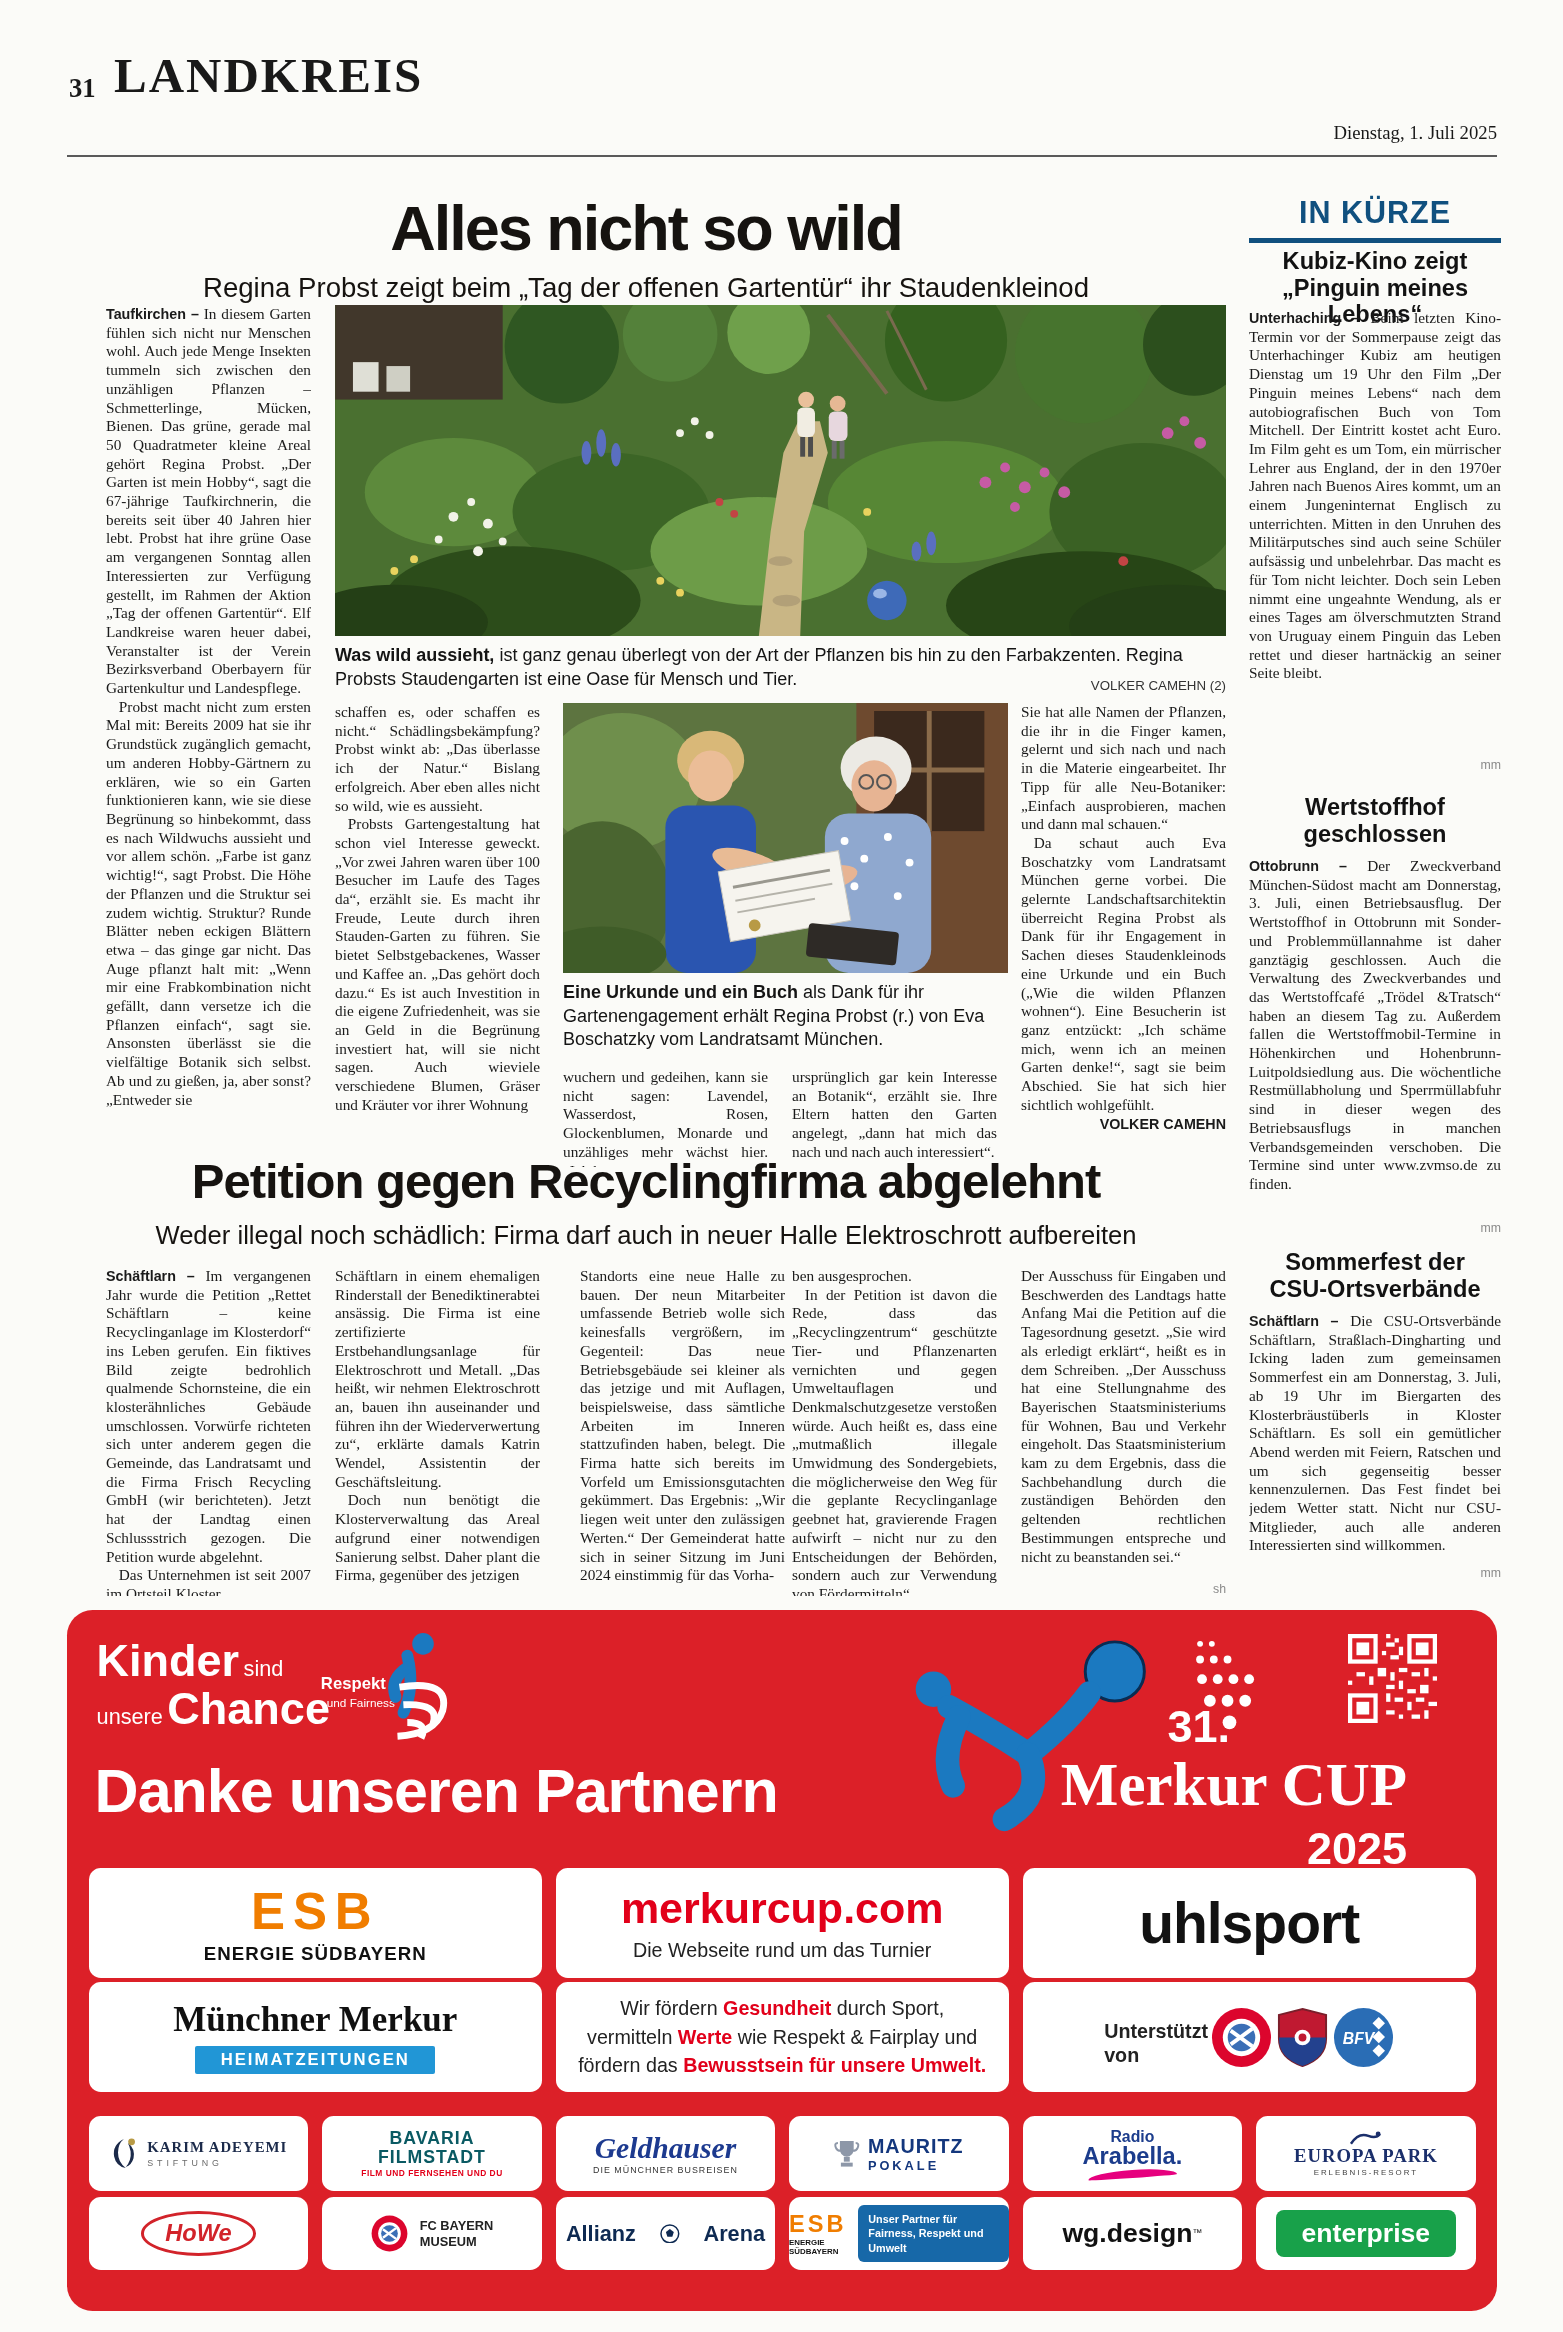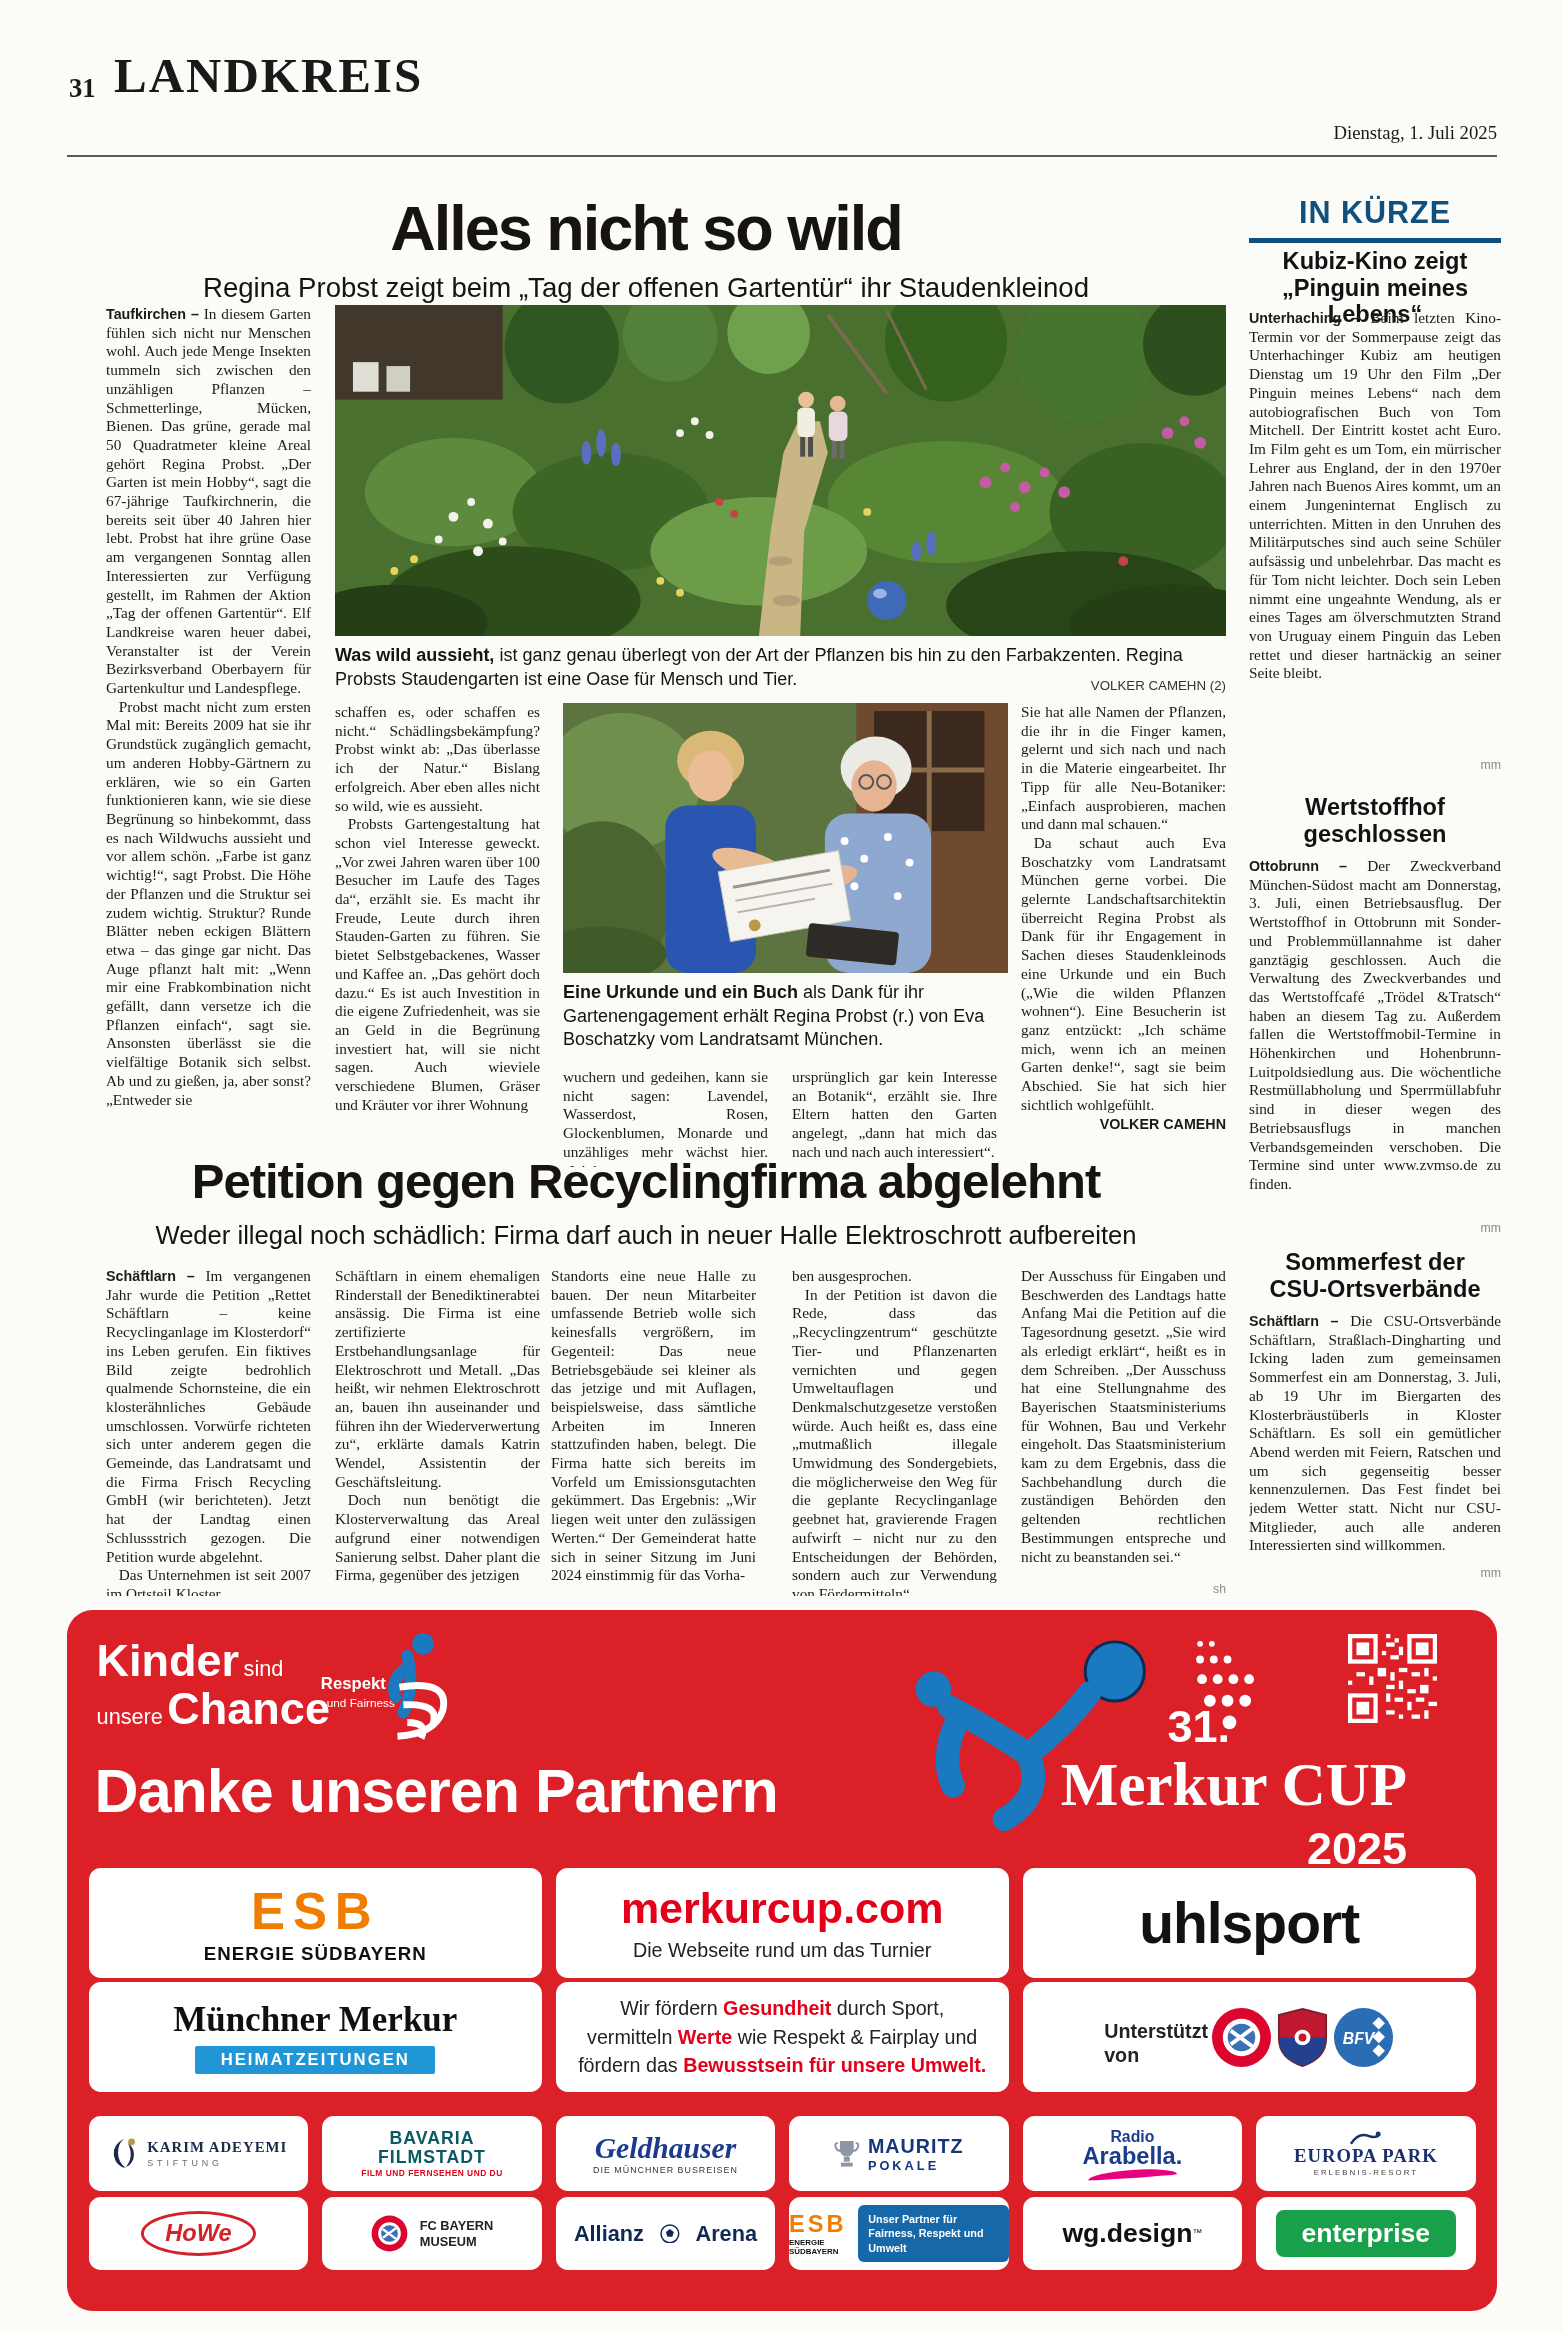--- a/index.html
+++ b/index.html
@@ -69,21 +69,21 @@
   .geldsub{font:8.9px "Liberation Sans",sans-serif;color:#333;letter-spacing:1px}
   .mau1{font:800 19.7px "Liberation Sans",sans-serif;color:#14377d;letter-spacing:1px}
   .mau2{font:700 12.8px "Liberation Sans",sans-serif;color:#14377d;letter-spacing:3px}
   .ara1{font:700 15.8px/1 "Liberation Sans",sans-serif;color:#1b3c8c}
   .ara2{font:800 23.6px/1 "Liberation Sans",sans-serif;color:#1b3c8c}
   .araswoosh{width:89px;height:7.9px;background:#e6007e;border-radius:50% 50% 50% 50%/90% 90% 10% 10%;transform:rotate(-4deg);margin-top:2px}
   .ep1{font:700 18.7px "Liberation Serif",serif;color:#1b2f6b;letter-spacing:1px}
   .ep2{font:7.9px "Liberation Sans",sans-serif;color:#444;letter-spacing:2px;margin-top:1px}
   .howe{border:3px solid #d2232a;border-radius:50%;padding:5.9px 21.7px;color:#d2232a;font:italic 800 23.6px "Liberation Sans",sans-serif}
   .fcbtxt{font:700 12.8px/1.2 "Liberation Sans",sans-serif;color:#222;text-align:left}
-  .alz{font:700 21.7px "Liberation Sans",sans-serif;color:#0e2a52;display:flex;align-items:center;gap:16px}
+  .alz{font:700 21.7px "Liberation Sans",sans-serif;color:#0e2a52;display:flex;align-items:center;gap:24px}
   .esb2wrap{display:flex;align-items:center;gap:11.8px}
   .esb2name{font:800 23.6px "Liberation Sans",sans-serif;color:#f07d00;letter-spacing:3px;text-align:center}
   .esb2sub{font:700 7.9px "Liberation Sans",sans-serif;color:#111}
   .bluebox{background:#1768a8;color:#fff;font:700 10.8px/1.35 "Liberation Sans",sans-serif;border-radius:5.9px;padding:6.9px 9.9px;max-width:148px;text-align:left}
   .wg{font:800 26.6px "Liberation Sans",sans-serif;color:#111}
   .wgtm{font:9.9px "Liberation Sans",sans-serif;color:#111;vertical-align:super}
   .entbox{background:#18a14a;border-radius:7.9px;padding:7.9px 25.6px;color:#fff;font:800 26.6px "Liberation Sans",sans-serif}
 </style>
 </head>
 <body>
@@ -253,21 +253,21 @@
 <div class="abs sub2">Weder illegal noch schädlich: Firma darf auch in neuer Halle Elektroschrott aufbereiten</div>
 
 <div class="ncol" style="left:106px;top:1267px;max-height:329px">
   <p><span class="lead">Schäftlarn – </span><span>Im vergangenen Jahr wurde die Petition „Rettet Schäftlarn – keine Recyclinganlage im Klosterdorf“ ins Leben gerufen. Ein fiktives Bild zeigte bedrohlich qualmende Schornsteine, die ein klosterähnliches Gebäude umschlossen. Vorwürfe richteten sich unter anderem gegen die Gemeinde, das Landratsamt und die Firma Frisch Recycling GmbH (wir berichteten). Jetzt hat der Landtag einen Schlussstrich gezogen. Die Petition wurde abgelehnt.</span></p>
   <p>Das Unternehmen ist seit 2007 im Ortsteil Kloster</p>
 </div>
 <div class="ncol" style="left:335px;top:1267px;max-height:329px">
   <p>Schäftlarn in einem ehemaligen Rinderstall der Benediktinerabtei ansässig. Die Firma ist eine zertifizierte Erstbehandlungsanlage für Elektroschrott und Metall. „Das heißt, wir nehmen Elektroschrott an, bauen ihn auseinander und führen ihn der Wiederverwertung zu“, erklärte damals Katrin Wendel, Assistentin der Geschäftsleitung.</p>
   <p>Doch nun benötigt die Klosterverwaltung das Areal aufgrund einer notwendigen Sanierung selbst. Daher plant die Firma, gegenüber des jetzigen</p>
 </div>
-<div class="ncol" style="left:551px;top:1267px;max-height:329px">
+<div class="ncol" style="left:580px;top:1267px;max-height:329px">
   <p>Standorts eine neue Halle zu bauen. Der neun Mitarbeiter umfassende Betrieb wolle sich keinesfalls vergrößern, im Gegenteil: Das neue Betriebsgebäude sei kleiner als das jetzige und mit Auflagen, beispielsweise, dass sämtliche Arbeiten im Inneren stattzufinden haben, belegt. Die Firma hatte sich bereits im Vorfeld um Emissionsgutachten gekümmert. Das Ergebnis: „Wir liegen weit unter den zulässigen Werten.“ Der Gemeinderat hatte sich in seiner Sitzung im Juni 2024 einstimmig für das Vorha-</p>
 </div>
 <div class="ncol" style="left:792px;top:1267px;max-height:329px">
   <p>ben ausgesprochen.</p>
   <p>In der Petition ist davon die Rede, dass das „Recyclingzentrum“ geschützte Tier- und Pflanzenarten vernichten und gegen Umweltauflagen und Denkmalschutzgesetze verstoßen würde. Auch heißt es, dass eine „mutmaßlich illegale Umwidmung des Sondergebiets, die möglicherweise den Weg für die geplante Recyclinganlage geebnet hat, gravierende Fragen aufwirft – nicht nur zu den Entscheidungen der Behörden, sondern auch zur Verwendung von Fördermitteln“.</p>
 </div>
 <div class="ncol" style="left:1021px;top:1267px;height:329px">
   <p>Der Ausschuss für Eingaben und Beschwerden des Landtags hatte Anfang Mai die Petition auf die Tagesordnung gesetzt. „Sie wird als erledigt erklärt“, heißt es in dem Schreiben. „Der Ausschuss hat eine Stellungnahme des Bayerischen Staatsministeriums für Wohnen, Bau und Verkehr eingeholt. Das Staatsministerium kam zu dem Ergebnis, dass die Sachbehandlung durch die zuständigen Behörden den geltenden rechtlichen Bestimmungen entspreche und nicht zu beanstanden sei.“</p>
   <span class="sig">sh</span>
 </div>

